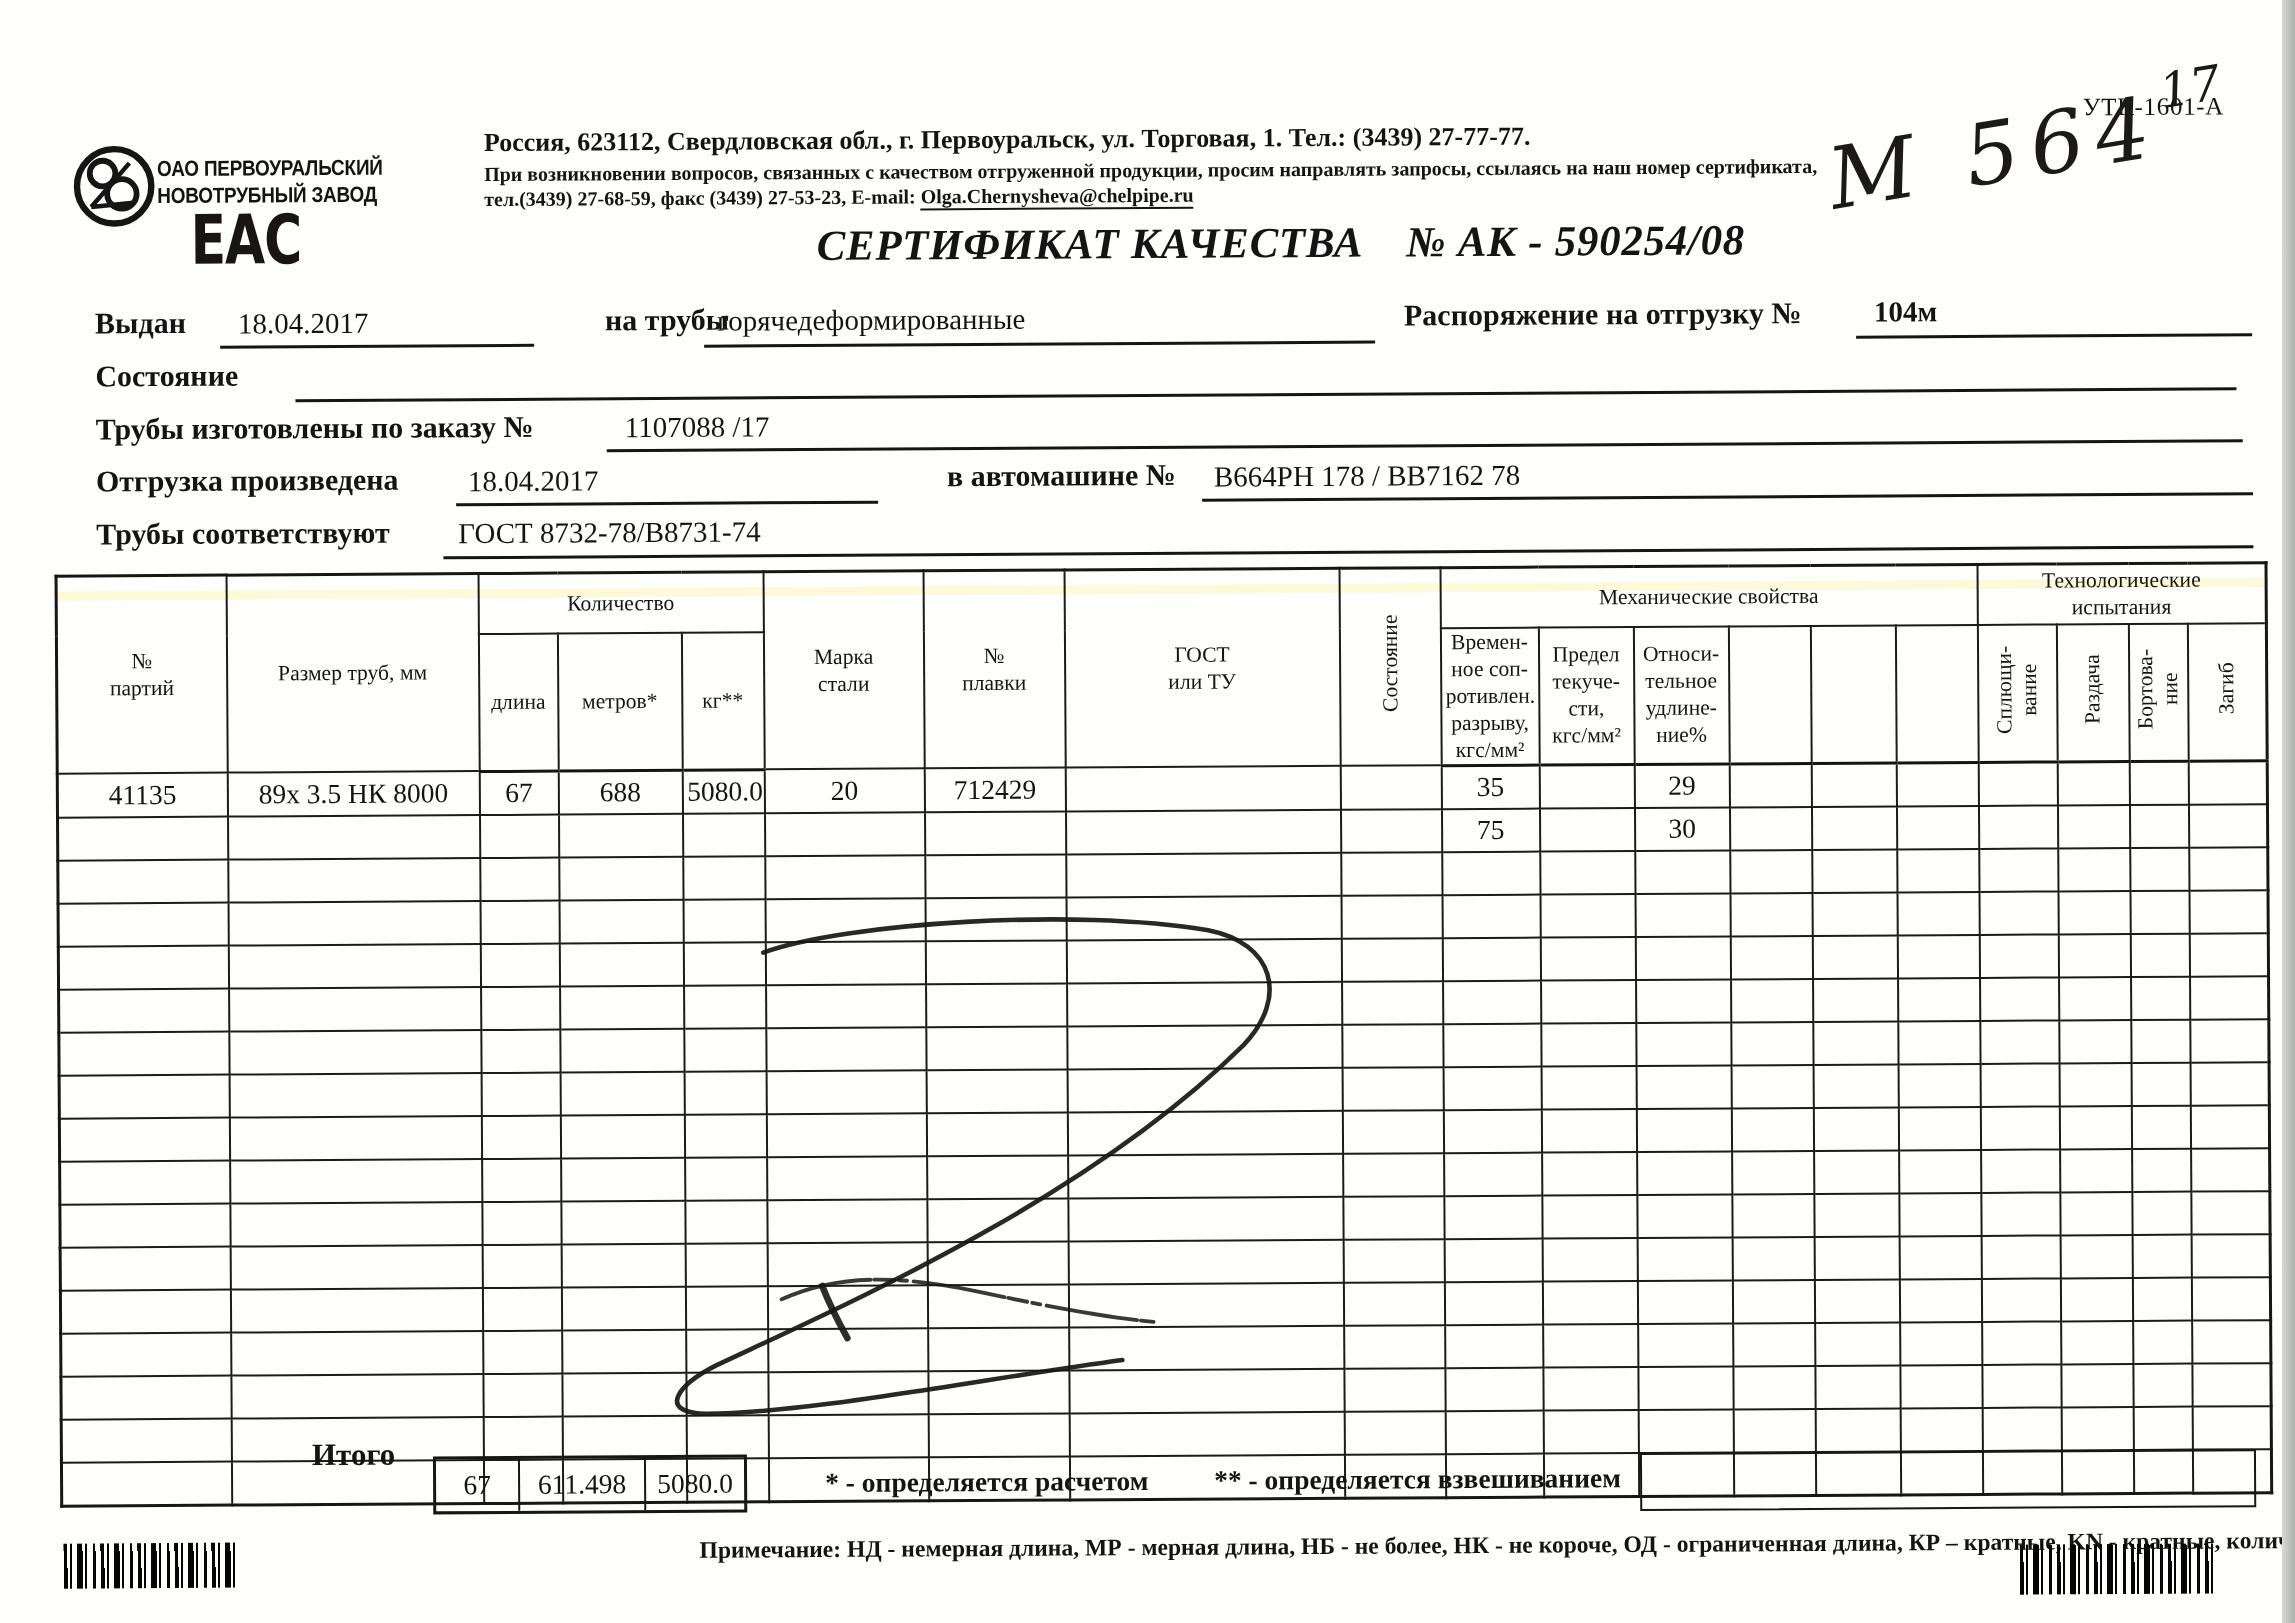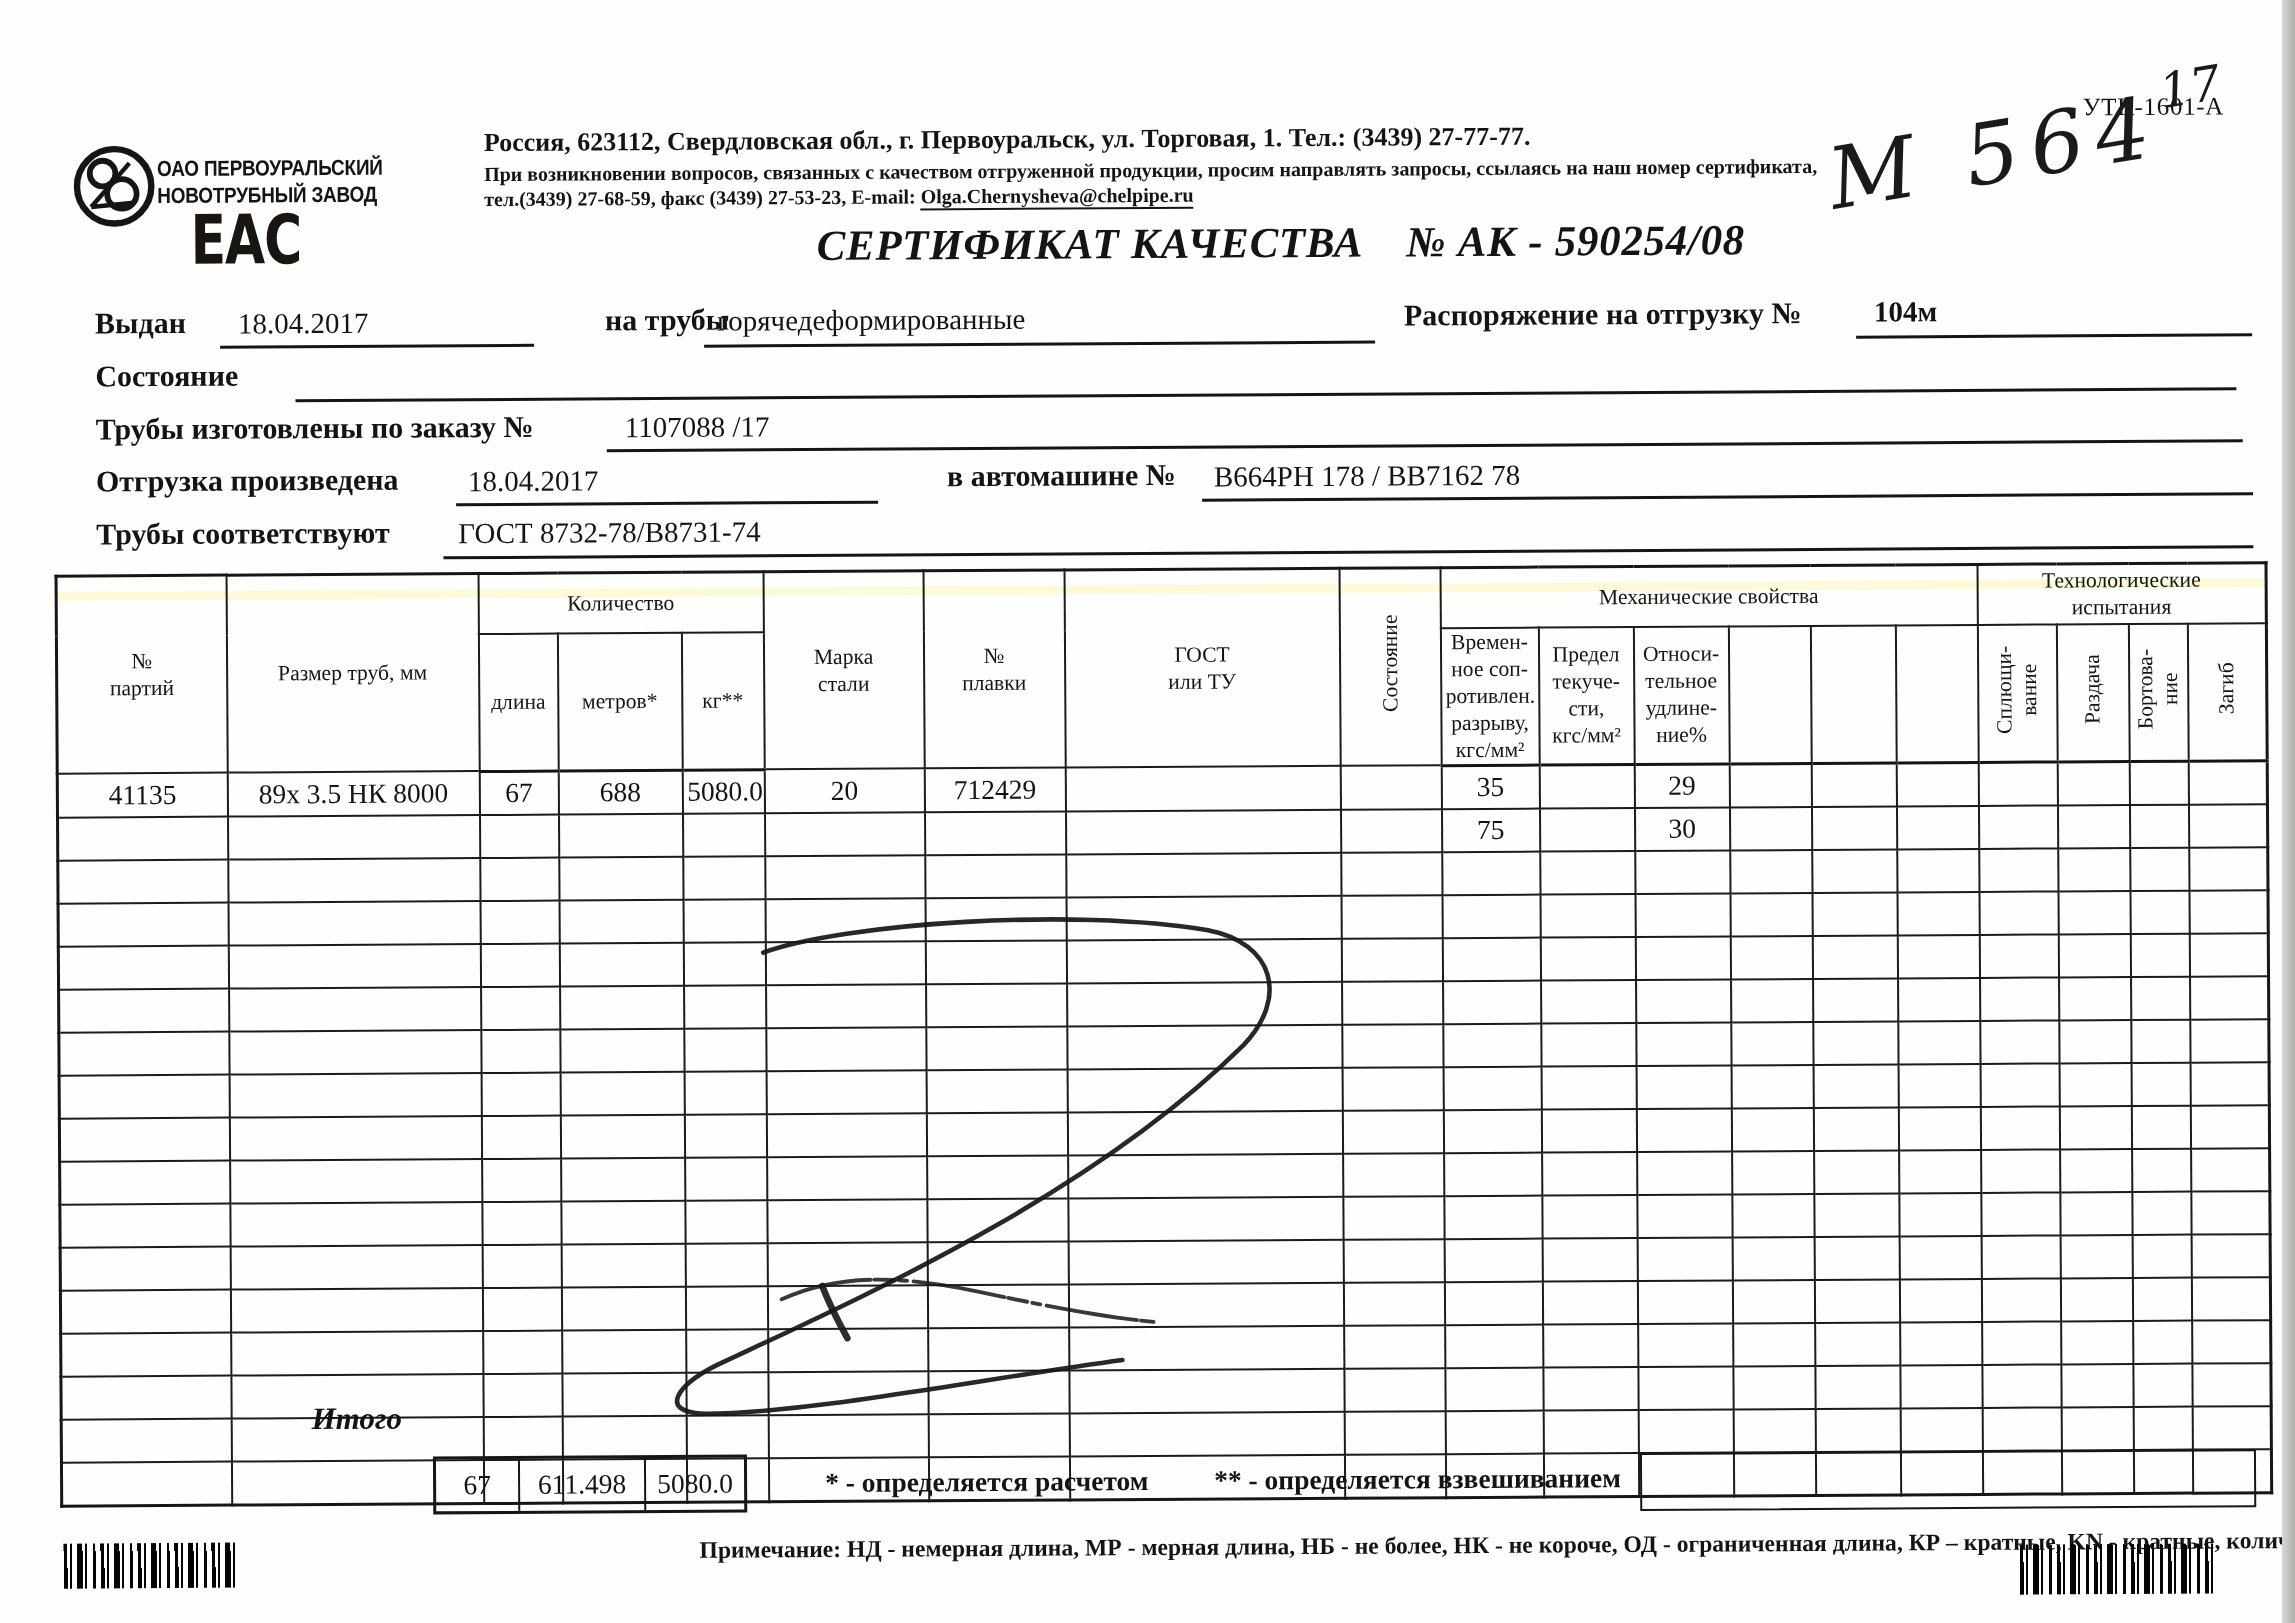--- a/index.html
+++ b/index.html
@@ -544,21 +544,21 @@
           <td></td>
           <td></td>
           <td></td>
           <td></td>
           <td></td>
           <td></td>
         </tr>
       </tbody>
   </table>
 
-  <div class="abs itogo" style="left:308px;top:1396px;font-style:italic;">Итого</div>
+  <div class="abs itogo" style="left:308px;top:1432px;">Итого</div>
   <div class="abs totals-box" style="left:429px;top:1452px;">
     <div class="cell" style="width:82px;">67</div>
     <div class="cell" style="width:124px;">611.498</div>
     <div class="cell" style="width:98px;">5080.0</div>
   </div>
   <div class="abs footnote" style="left:821px;top:1465px;">* - определяется расчетом</div>
   <div class="abs footnote" style="left:1210px;top:1465px;">** - определяется взвешиванием</div>
   <div class="abs empty-box" style="left:1636px;top:1456px;width:612px;height:54px;"></div>
 
   <div class="abs note-line" style="left:695px;top:1534px;">Примечание: НД - немерная длина, МР - мерная длина, НБ - не более, НК - не короче, ОД - ограниченная длина, КР – кратные, KN - кратные, количество кратностей</div>

